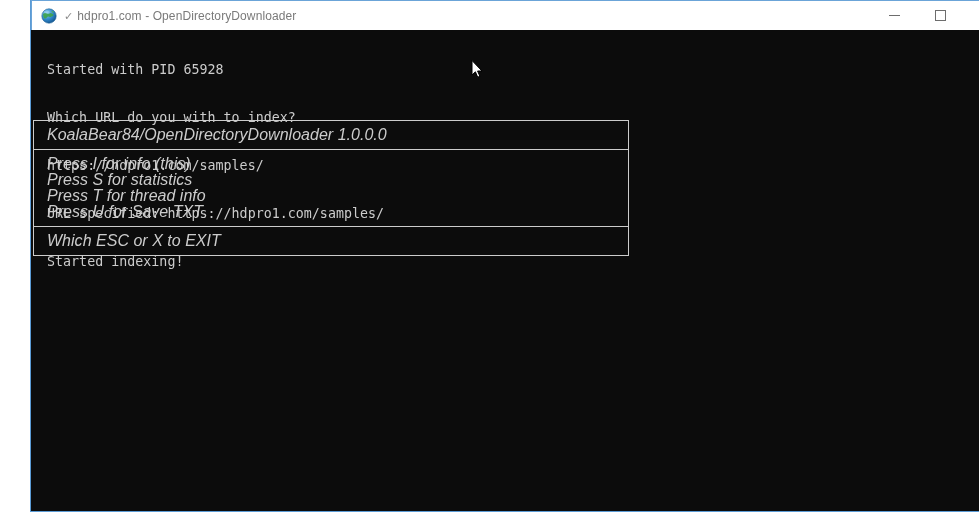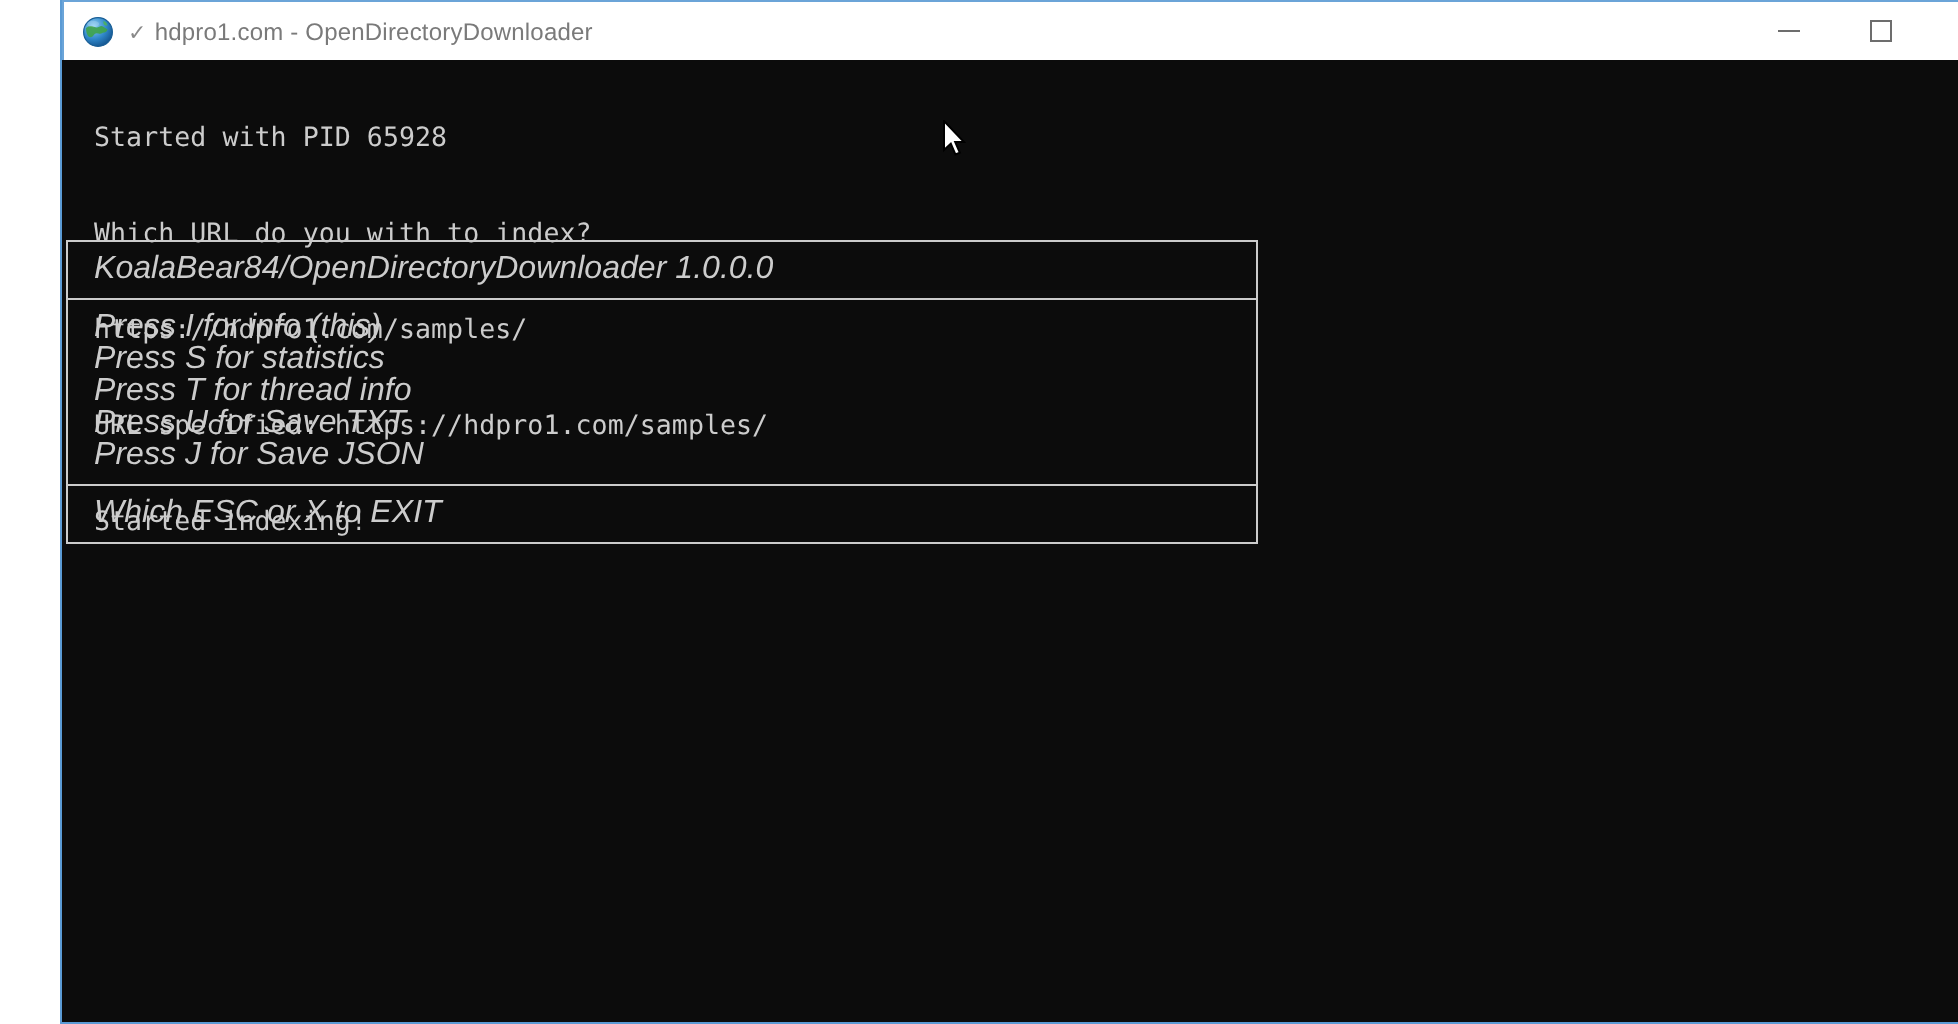--- a/index.html
+++ b/index.html
@@ -253,21 +253,20 @@
       <div class="mb-pad-top"></div>
       <div class="tline">KoalaBear84/OpenDirectoryDownloader 1.0.0.0</div>
       <div class="mb-pad-bot"></div>
     </div>
     <div class="menubox-section">
       <div class="mb-pad-top"></div>
       <div class="tline">Press I for info (this)</div>
       <div class="tline">Press S for statistics</div>
       <div class="tline">Press T for thread info</div>
       <div class="tline">Press U for Save TXT</div>
-      <div class="tline">Press J for Save JSON</div>
       <div class="mb-pad-bot"></div>
     </div>
     <div class="menubox-section">
       <div class="mb-pad-top"></div>
       <div class="tline">Which ESC or X to EXIT</div>
       <div class="mb-pad-bot"></div>
     </div>
   </div>
 
   <div class="scrollbar">

